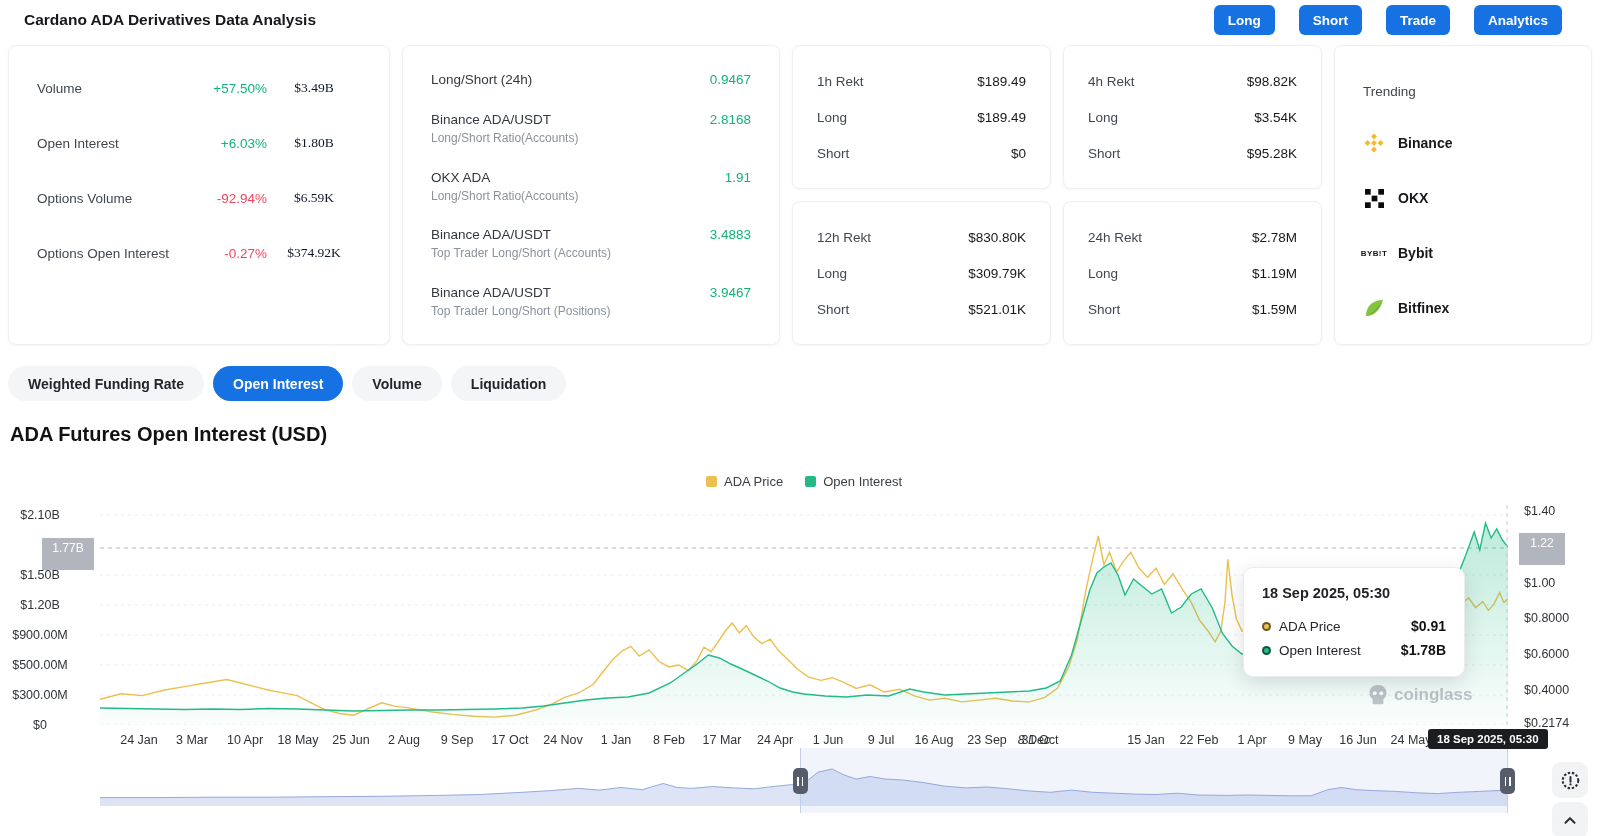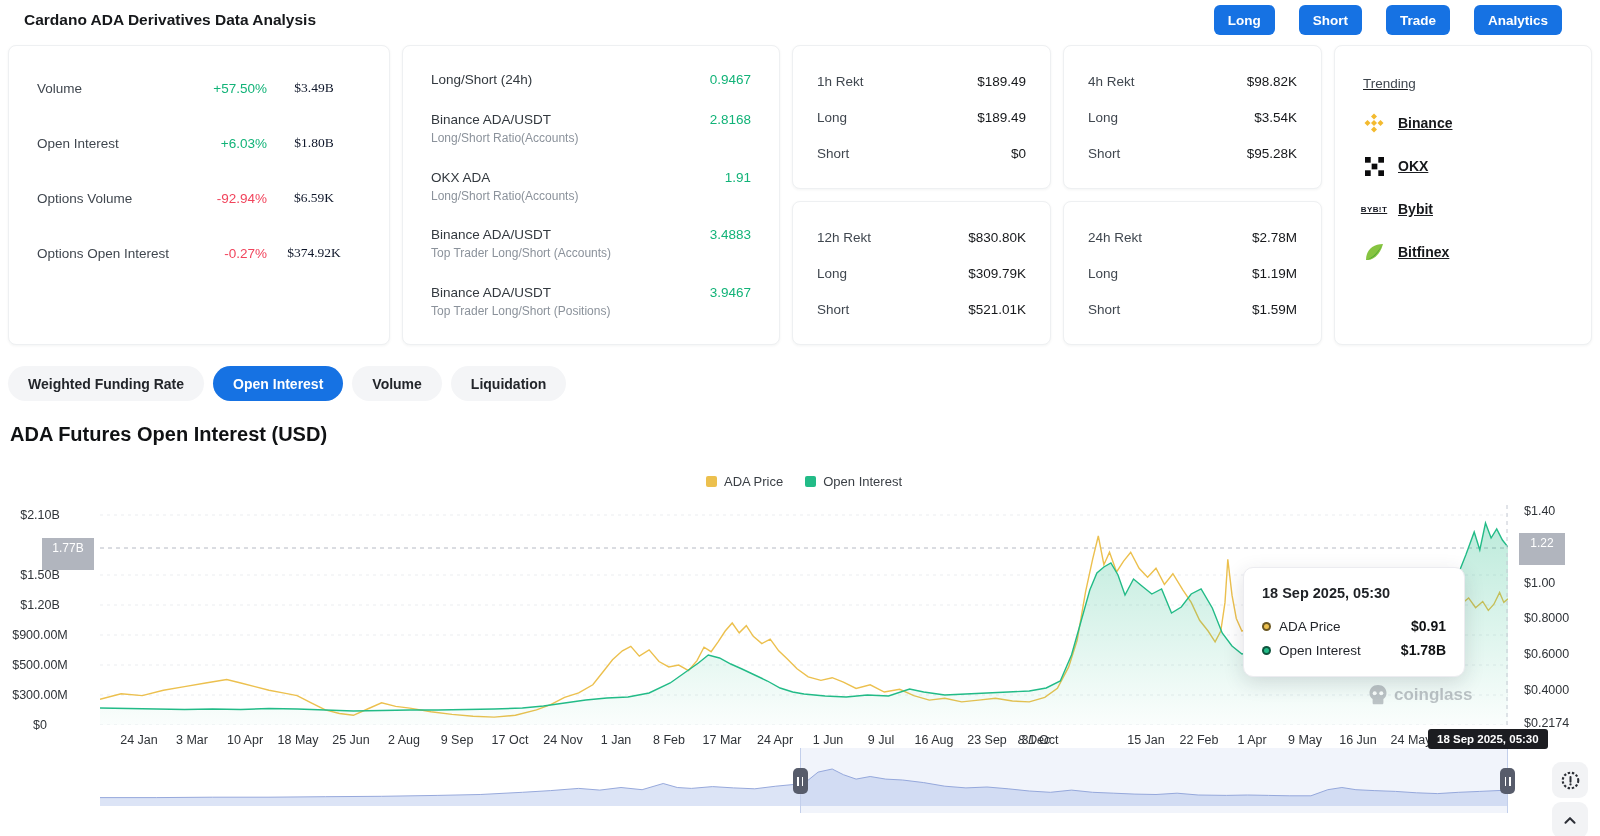--- a/index.html
+++ b/index.html
@@ -31,21 +31,21 @@
   .rsub { font-size:12px; color:#8b929b; margin-top:4px; }
   .rsub:empty { display:none; }
   .rval { font-size:13.5px; font-weight:500; color:#12b378; }
 
   .rekt-grid { width:530px; display:grid; grid-template-columns:259px 259px; grid-template-rows:144px 144px; gap:12px; }
   .rekt-card { padding:27px 24px; display:flex; flex-direction:column; gap:20px; }
   .krow { display:flex; justify-content:space-between; align-items:center; height:16px; font-size:13.5px; }
   .klabel { color:#40474f; }
   .kval { font-weight:500; color:#16181b; }
 
-  .trending-card { flex:1; padding:30px 28px; display:flex; flex-direction:column; gap:21px;text-decoration:underline; }
+  .trending-card { flex:1; padding:38px 28px; display:flex; flex-direction:column; gap:33px; }
   .t-title { font-size:13.5px; color:#40474f; }
   .t-item { display:flex; align-items:center; gap:13px; cursor:pointer; height:22px; }
   .t-logo { width:22px; height:22px; display:flex; align-items:center; justify-content:center; }
   .t-name { font-size:14px; font-weight:700; color:#16181b; }
   .bybit-word { font-size:8px; font-weight:800; letter-spacing:.4px; color:#12151f; }
 
   
   .tabs { position:absolute; left:8px; top:366px; display:flex; gap:9px; }
   .tab { border:none; font-family:inherit; font-size:14px; font-weight:600; padding:0 20px; height:35px;
          border-radius:18px; cursor:pointer; }

